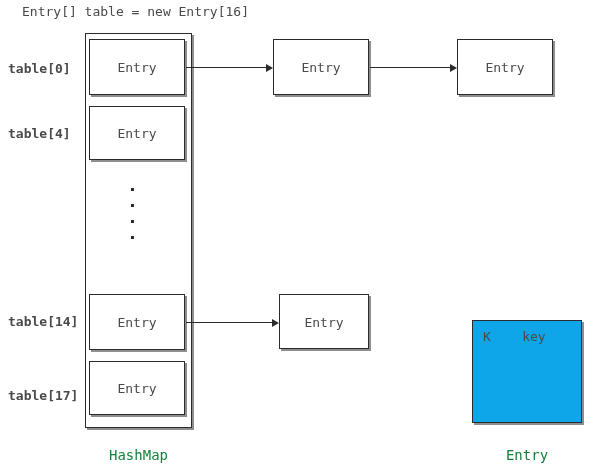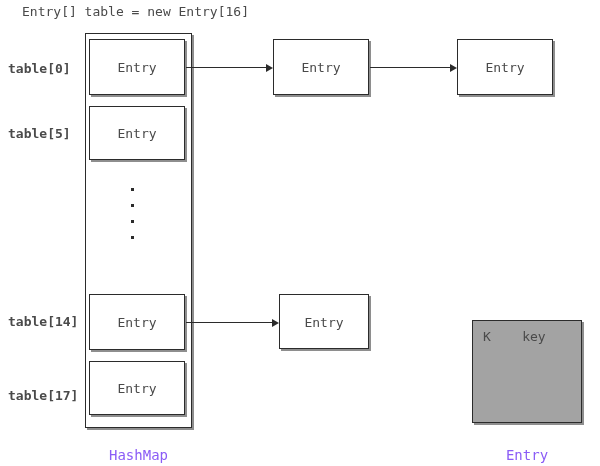--- a/index.html
+++ b/index.html
@@ -40,21 +40,21 @@
     color: #4a4a4a;
     white-space: pre;
     left: 8px;
     width: 74px;
     text-align: left;
     font-weight: bold;
   }
   .red-label {
     position: absolute;
     font-size: 14px;
-    color: #8b5cf6;
+    color: #15803d;
     white-space: pre;
     text-align: center;
   }
 
   
   .box {
     position: absolute;
     background: #ffffff;
     border: 1px solid #2b2b2b;
     box-shadow: 2px 2px 0 0 #8e8e8e;
@@ -123,21 +123,21 @@
     border-left: 7px solid #2b2b2b;
   }
 
   
   #entry-detail-box {
     position: absolute;
     left: 472px;
     top: 320px;
     width: 110px;
     height: 103px;
-    background: #a3a3a3;
+    background: #0ea5e9;
     border: 1px solid #2b2b2b;
     box-shadow: 2px 2px 0 0 #8e8e8e;
     box-sizing: border-box;
     padding: 7px 0 0 10px;
   }
   .field-row {
     font-size: 13px;
     line-height: 17px;
     color: #4a4a4a;
     white-space: pre;
@@ -146,21 +146,21 @@
 </head>
 <body>
 
 <div id="diagram">
 
   <div class="code-text" id="header-decl">Entry[] table = new Entry[16]</div>
 
   <div id="hashmap-container"></div>
 
   <div class="slot-label" style="top:61px">table[0]</div>
-  <div class="slot-label" style="top:126px">table[5]</div>
+  <div class="slot-label" style="top:126px">table[4]</div>
   <div class="slot-label" style="top:314px">table[14]</div>
   <div class="slot-label" style="top:388px">table[17]</div>
 
   <div class="slot-cell" style="top:39px;height:56px">
     <span class="box-label">Entry</span>
   </div>
   <div class="slot-cell" style="top:106px;height:54px">
     <span class="box-label">Entry</span>
   </div>
   <div class="slot-cell" style="top:294px;height:56px">

